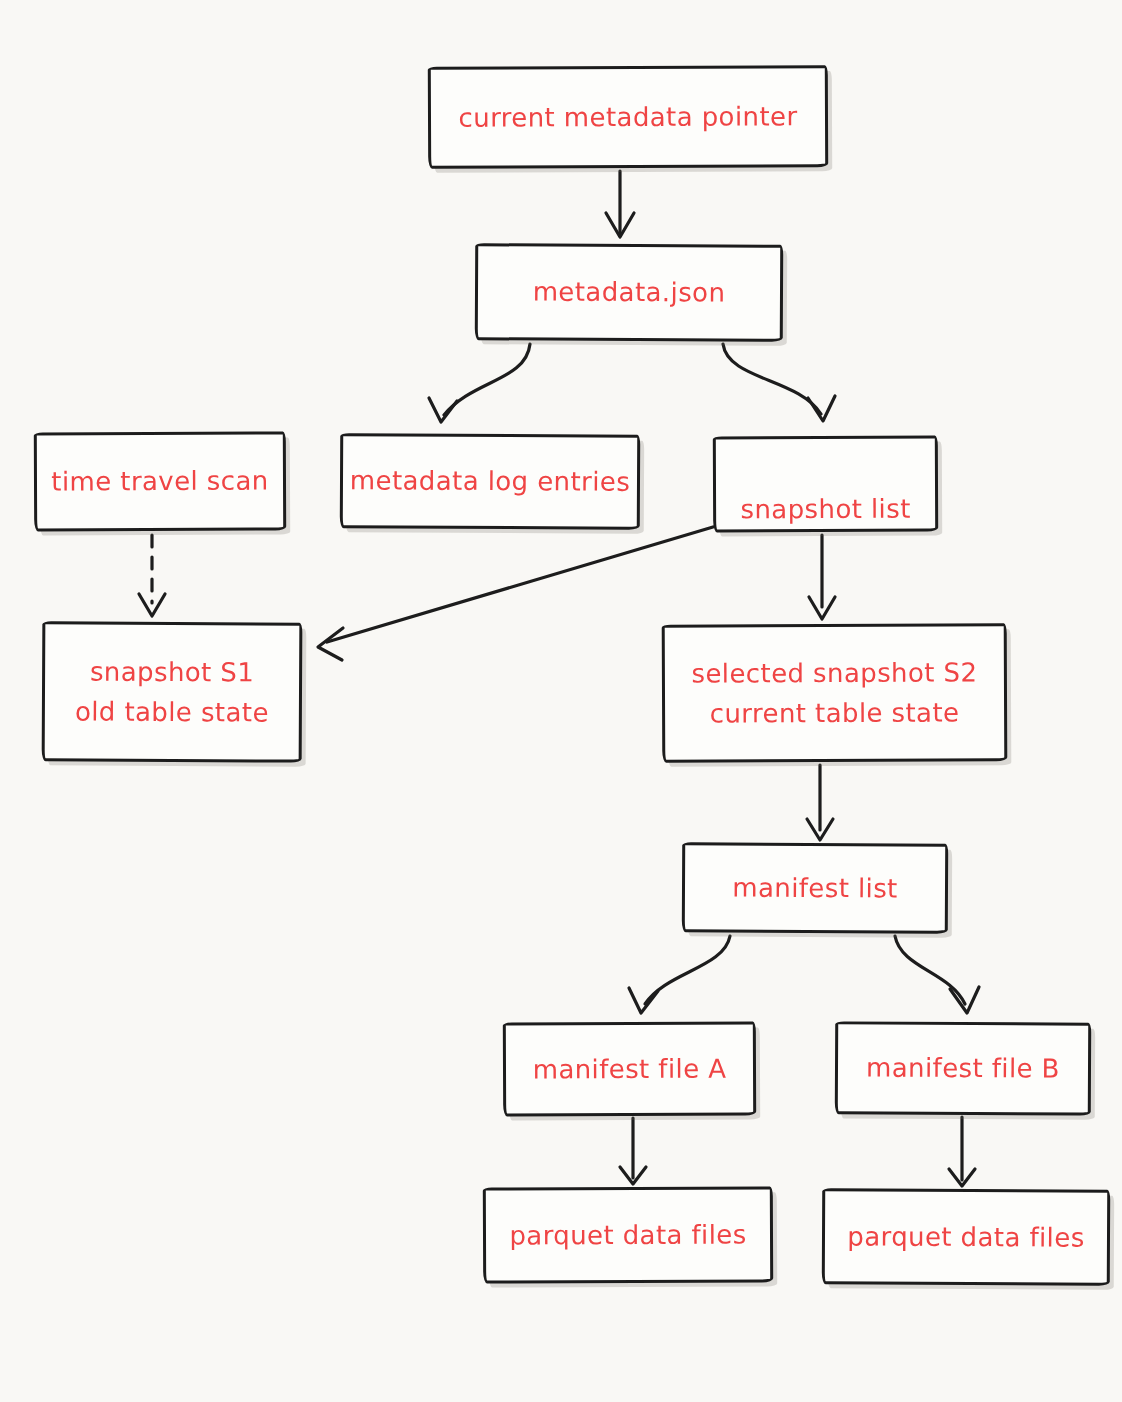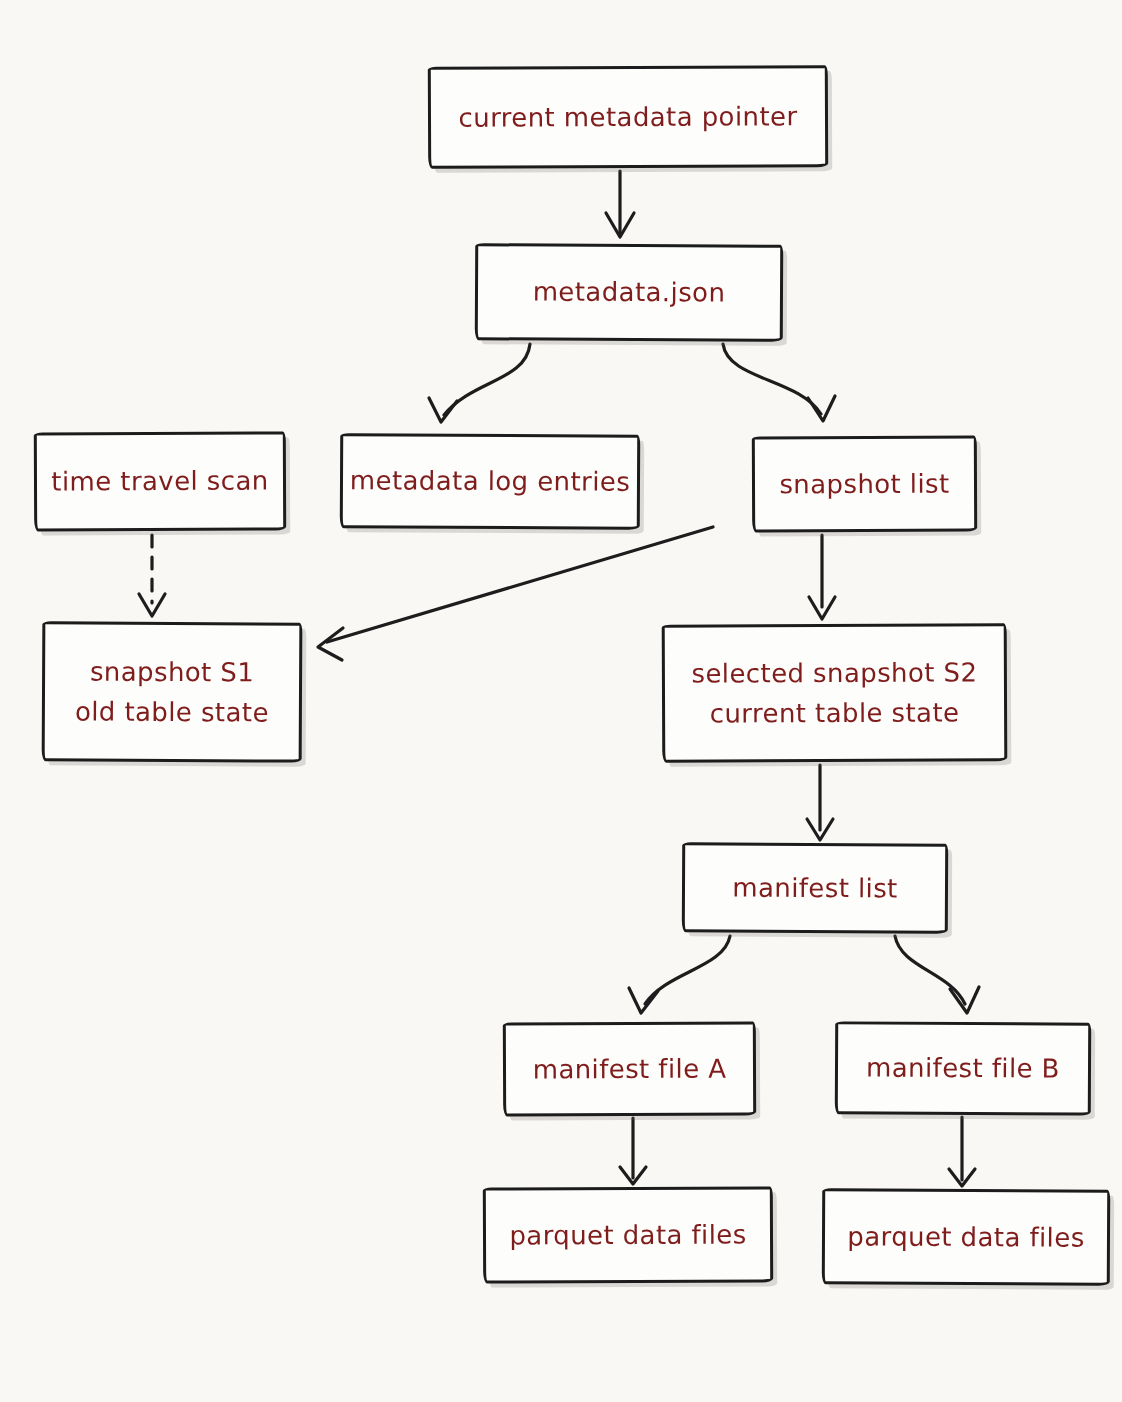--- a/index.html
+++ b/index.html
@@ -6,21 +6,21 @@
     margin: 0;
     padding: 0;
     background: #f9f8f5;
   }
   .canvas {
     position: relative;
     width: 1122px;
     height: 1402px;
     background: #f9f8f5;
     font-family: "DejaVu Sans", "Liberation Sans", sans-serif;
-    color: #7f1d1d;
+    color: #ef4444;
     overflow: hidden;
   }
   .edges-layer {
     position: absolute;
     left: 0;
     top: 0;
     width: 1122px;
     height: 1402px;
     pointer-events: none;
   }
@@ -50,21 +50,21 @@
     letter-spacing: 0.4px;
     line-height: 1.55;
   }
   .tilt-a { transform: rotate(-0.25deg); }
   .tilt-b { transform: rotate(0.3deg); }
 
   .n-cmp  { left: 428px; top: 66px;   width: 400px; height: 102px; }
   .n-mj   { left: 475px; top: 244px;  width: 308px; height: 97px;  }
   .n-tts  { left: 34px;  top: 432px;  width: 252px; height: 99px;  }
   .n-mle  { left: 340px; top: 434px;  width: 300px; height: 95px;  }
-  .n-sl   { left: 752px; top: 436px;  width: 225px; height: 96px;  }
+  .n-sl   { left: 713px; top: 436px;  width: 225px; height: 96px; justify-content: flex-end;  }
   .n-s1   { left: 42px;  top: 622px;  width: 260px; height: 140px; }
   .n-s2   { left: 662px; top: 624px;  width: 345px; height: 138px; }
   .n-ml   { left: 682px; top: 843px;  width: 266px; height: 90px;  }
   .n-mfa  { left: 503px; top: 1022px; width: 253px; height: 94px;  }
   .n-mfb  { left: 835px; top: 1022px; width: 256px; height: 93px;  }
   .n-pqa  { left: 483px; top: 1187px; width: 290px; height: 96px;  }
   .n-pqb  { left: 822px; top: 1189px; width: 288px; height: 96px;  }
 </style>
 </head>
 <body>

